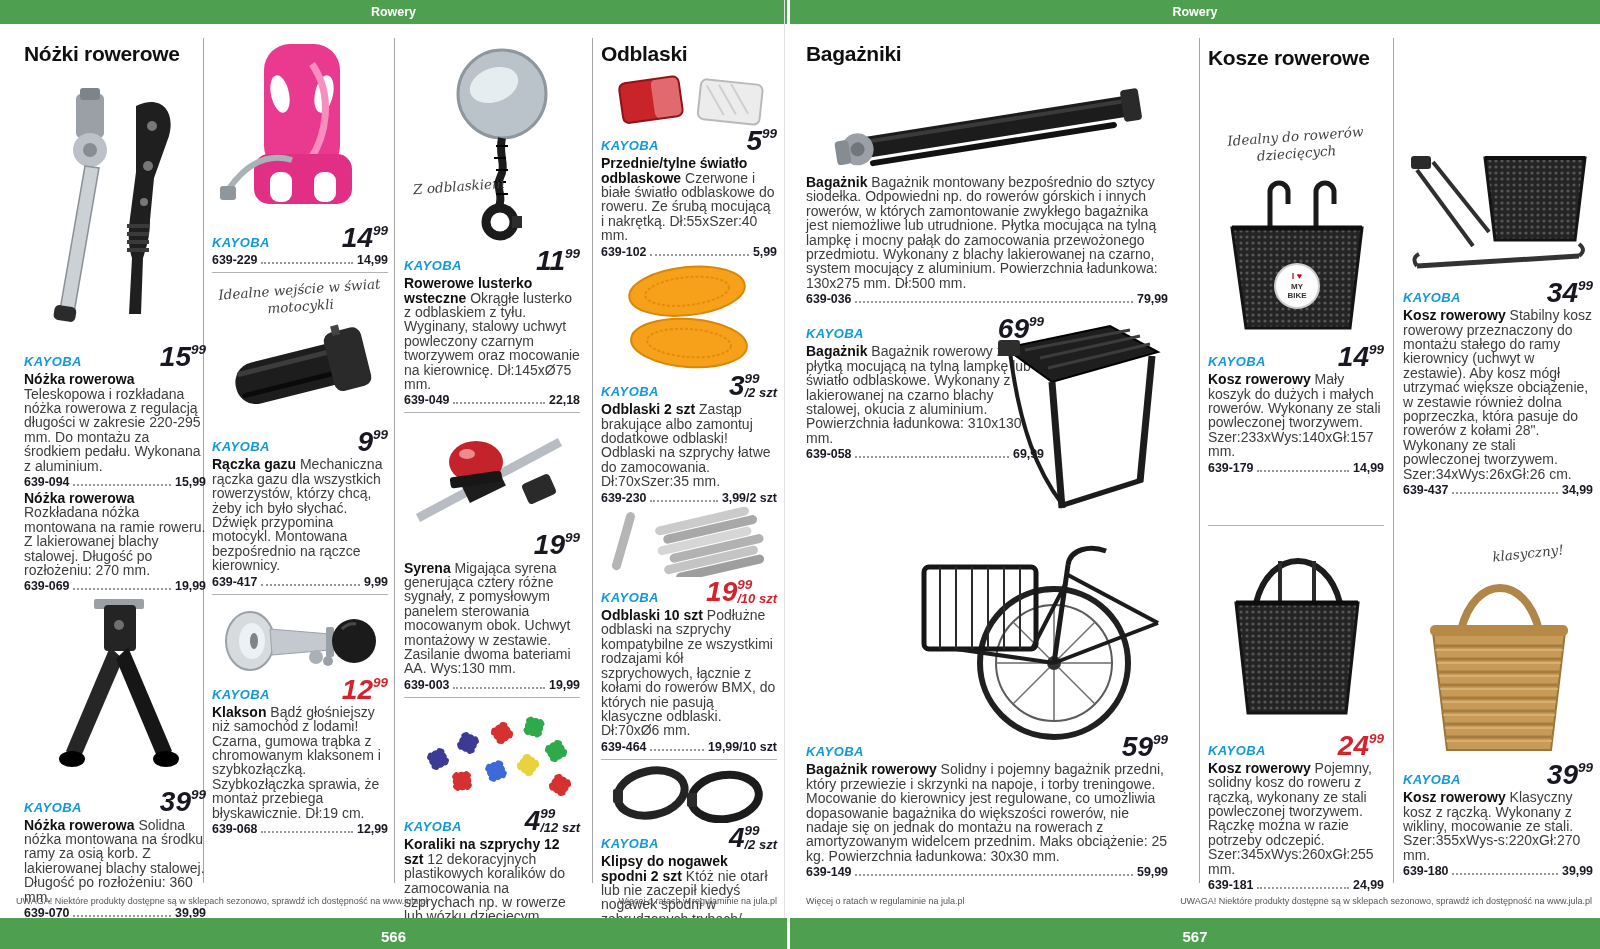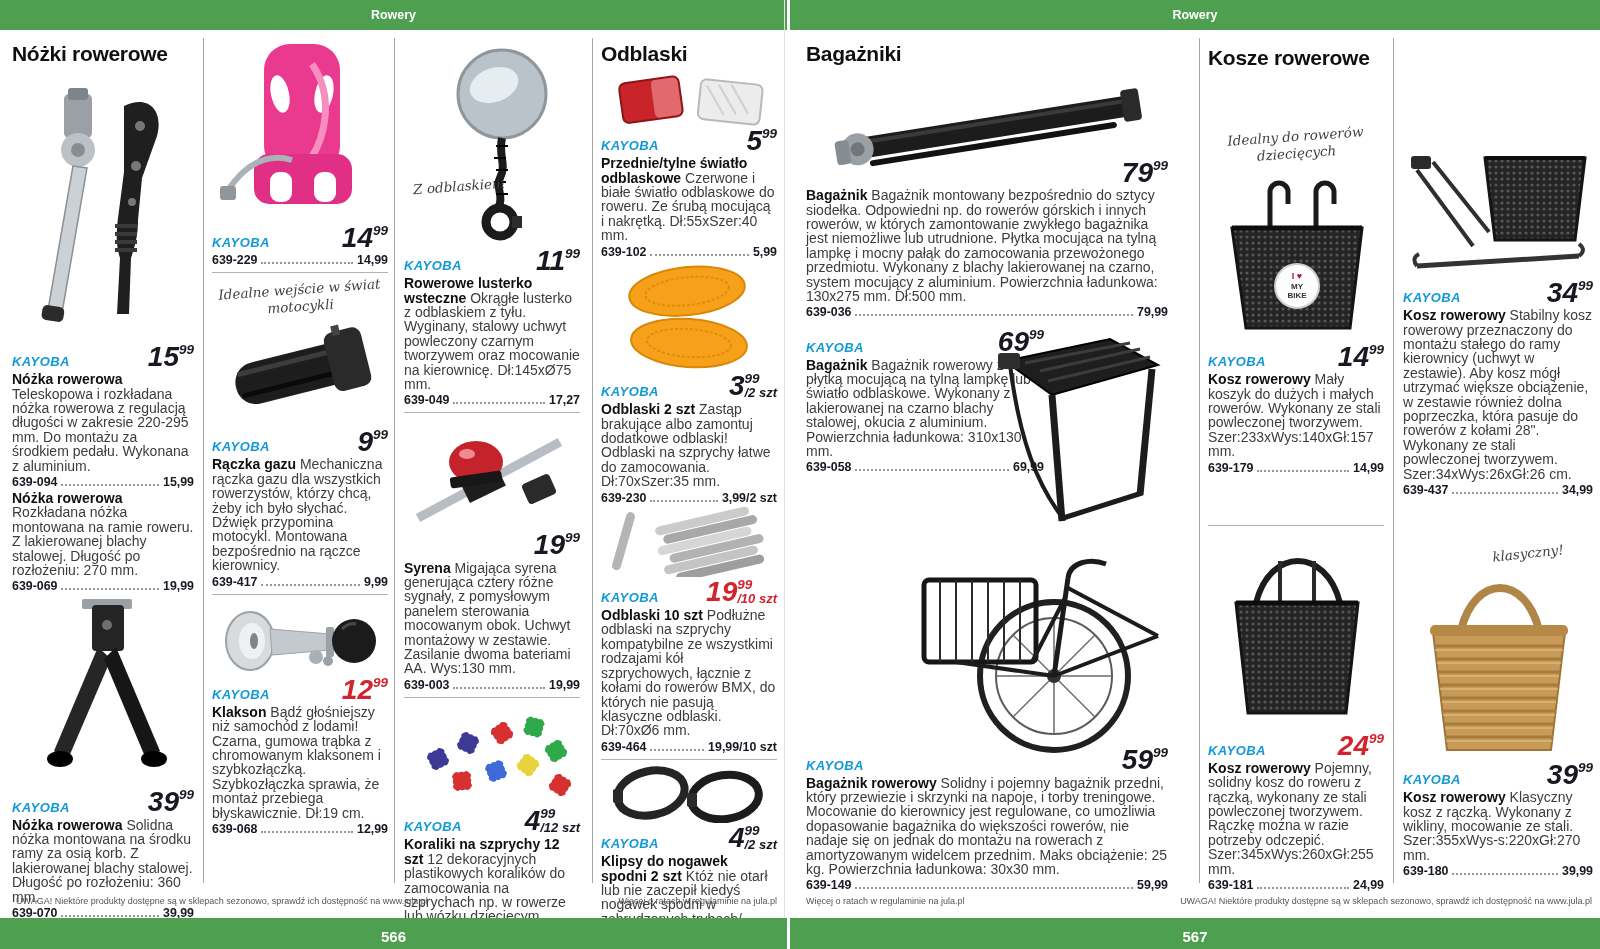--- a/index.html
+++ b/index.html
@@ -1,19 +1,19 @@
 <!DOCTYPE html>
 <html><head>
 <meta charset="utf-8">
 <style>
   html,body{margin:0;padding:0;background:#fff;}
   body{width:1600px;height:949px;position:relative;overflow:hidden;
        font-family:"Liberation Sans","DejaVu Sans",sans-serif;color:#3c3c3c;}
   .bar{position:absolute;background:#4f9f50;color:#fff;display:flex;align-items:center;justify-content:center;font-weight:bold;}
-  .topbar{top:0;height:30px;font-size:12.5px;}
+  .topbar{top:0;height:24px;font-size:12.5px;}
   .botbar{top:918px;height:36px;font-size:15px;}
   .vline{position:absolute;top:38px;height:845px;width:1px;background:#a5a5a5;}
   .gutter{position:absolute;top:0;height:949px;width:1px;background:#e2e2e2;}
   .col{position:absolute;top:38px;}
   .sec-title{font-size:21px;font-weight:bold;color:#101010;letter-spacing:-0.3px;margin:4px 0 8px;white-space:nowrap;}
   .imgbox{position:relative;display:flex;align-items:center;justify-content:center;}
   .bp-row{display:flex;justify-content:space-between;align-items:flex-end;margin:2px 0 3px;min-height:22px;gap:40px;}
   .brand{color:#129ad6;font-weight:800;font-style:italic;font-size:13px;letter-spacing:.4px;}
   .price{font-weight:bold;font-style:italic;font-size:28px;line-height:.9;color:#181822;white-space:nowrap;}
   .price .ps{display:inline-block;vertical-align:top;font-size:13.5px;line-height:1;text-align:left;margin-top:-1px;}
@@ -48,21 +48,21 @@
   <span>Rowery</span>
 </div>
 
 <div class="vline" style="left:203px"></div>
 <div class="vline" style="left:394px"></div>
 <div class="vline" style="left:592px"></div>
 <div class="gutter" style="left:784px"></div>
 <div class="vline" style="left:1199px"></div>
 <div class="vline" style="left:1393px"></div>
 
-<div class="col" style="left:12px;width:182px;">
+<div class="col" style="left:24px;width:182px;">
   <div class="sec-title">Nóżki rowerowe</div>
 
   <div>
     <div class="imgbox" style="height:268px">
       <svg width="182" height="268" viewBox="0 0 182 268">
         <rect x="52" y="20" width="28" height="44" rx="5" fill="#9aa0a6"></rect>
         <rect x="56" y="14" width="20" height="12" rx="3" fill="#7d848a"></rect>
         <circle cx="66" cy="76" r="17" fill="#bcc1c7"></circle>
           <circle cx="66" cy="76" r="7" fill="#868d93"></circle>
         <path d="M61 92 L36 236 L50 239 L75 94 Z" fill="#ccd1d6" stroke="#8a9096" stroke-width="1.5"></path>
@@ -218,21 +218,21 @@
       </svg>
     </div>
     <div class="bp-row">
       <span class="brand">KAYOBA</span>
       <span class="price"><span>11</span><span class="ps"><span>99</span></span></span>
     </div>
     <p class="desc"><b>Rowerowe lusterko wsteczne</b> <span>Okrągłe lusterko z odblaskiem z tyłu. Wyginany, stalowy uchwyt powleczony czarnym tworzywem oraz mocowanie na kierownicę. Dł:145xØ75 mm.</span></p>
     <div class="art">
       <span>639-049</span>
       <span class="dots"></span>
-      <span>17,27</span>
+      <span>22,18</span>
     </div>
   </div>
 
   <hr class="hline">
 
   <div>
     <div class="imgbox" style="height:112px">
       <svg width="176" height="112" viewBox="0 0 176 112">
         <line x1="14" y1="100" x2="156" y2="24" stroke="#b7bdc2" stroke-width="9"></line>
         <rect x="56" y="42" width="40" height="36" fill="#1d1d1d" transform="rotate(-26 76 60)"></rect>
@@ -442,24 +442,20 @@
         <g transform="rotate(-9 180 55)">
           <rect x="40" y="44" width="292" height="21" rx="6" fill="#1c1c1c"></rect>
           <rect x="44" y="47" width="284" height="4" fill="#3a3a3a"></rect>
           <rect x="60" y="68" width="250" height="6" rx="3" fill="#121212"></rect>
           <rect x="318" y="38" width="18" height="32" rx="4" fill="#2a2a2a"></rect>
           <circle cx="50" cy="55" r="16" fill="#9aa0a6"></circle>
             <circle cx="50" cy="55" r="7" fill="#6f767c"></circle>
           <rect x="28" y="44" width="14" height="24" rx="4" fill="#858c92"></rect>
         </g>
       </svg>
-    </div>
-    <div class="bp-row" style="margin-top:-14px">
-      <span></span>
-      <span class="price"><span>79</span><span class="ps"><span>99</span></span></span>
     </div>
     <p class="desc"><b>Bagażnik</b> <span>Bagażnik montowany bezpośrednio do sztycy siodełka. Odpowiedni np. do rowerów górskich i innych rowerów, w których zamontowanie zwykłego bagażnika jest niemożliwe lub utrudnione. Płytka mocująca na tylną lampkę i mocny pałąk do zamocowania przewożonego przedmiotu. Wykonany z blachy lakierowanej na czarno, system mocujący z aluminium. Powierzchnia ładunkowa: 130x275 mm. Dł:500 mm.</span></p>
     <div class="art">
       <span>639-036</span>
       <span class="dots"></span>
       <span>79,99</span>
     </div>
   </div>
 
   <div style="position:relative;height:215px;margin-top:6px">

